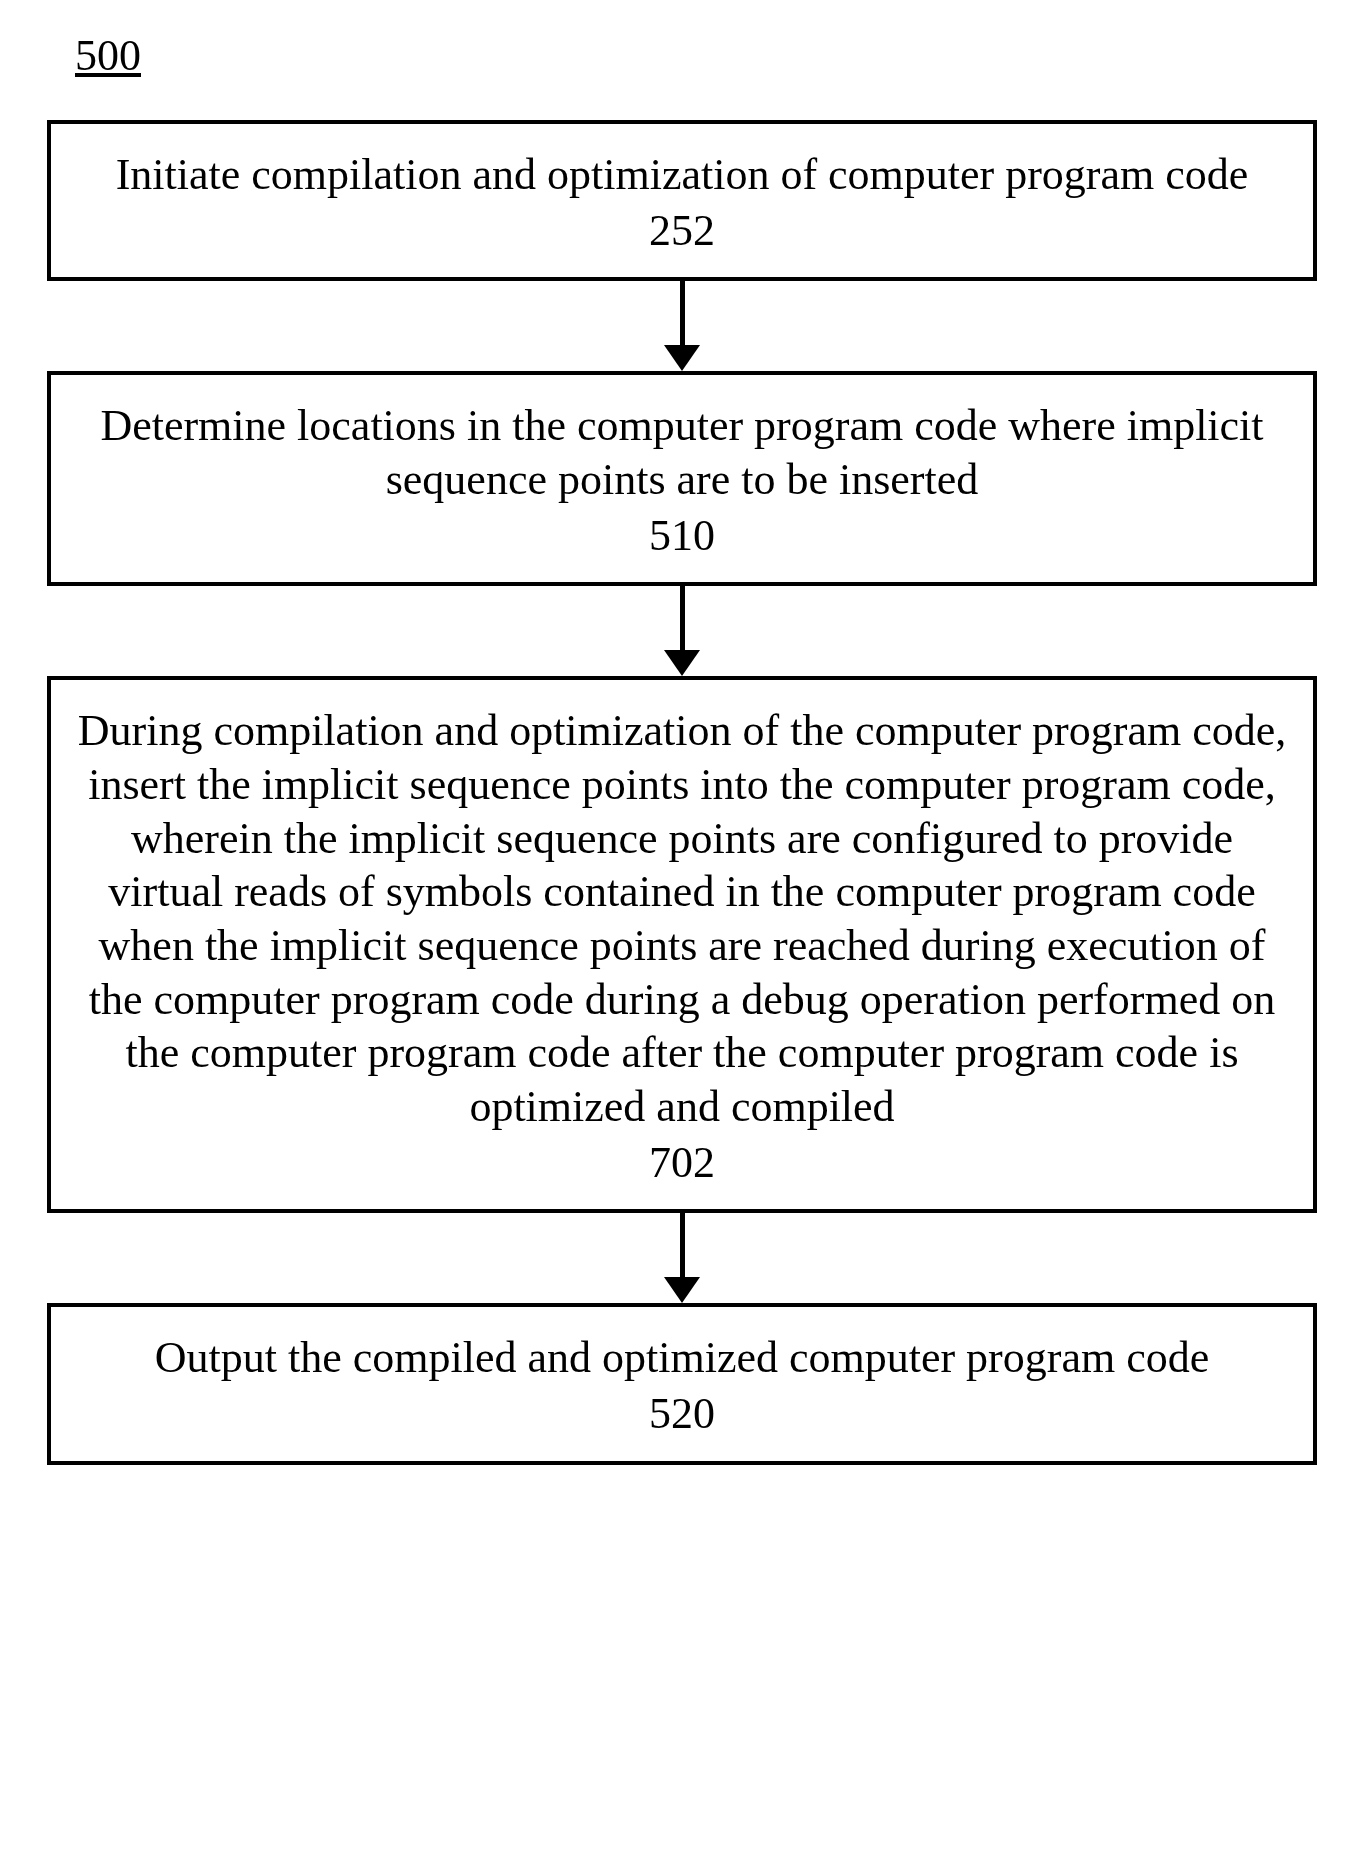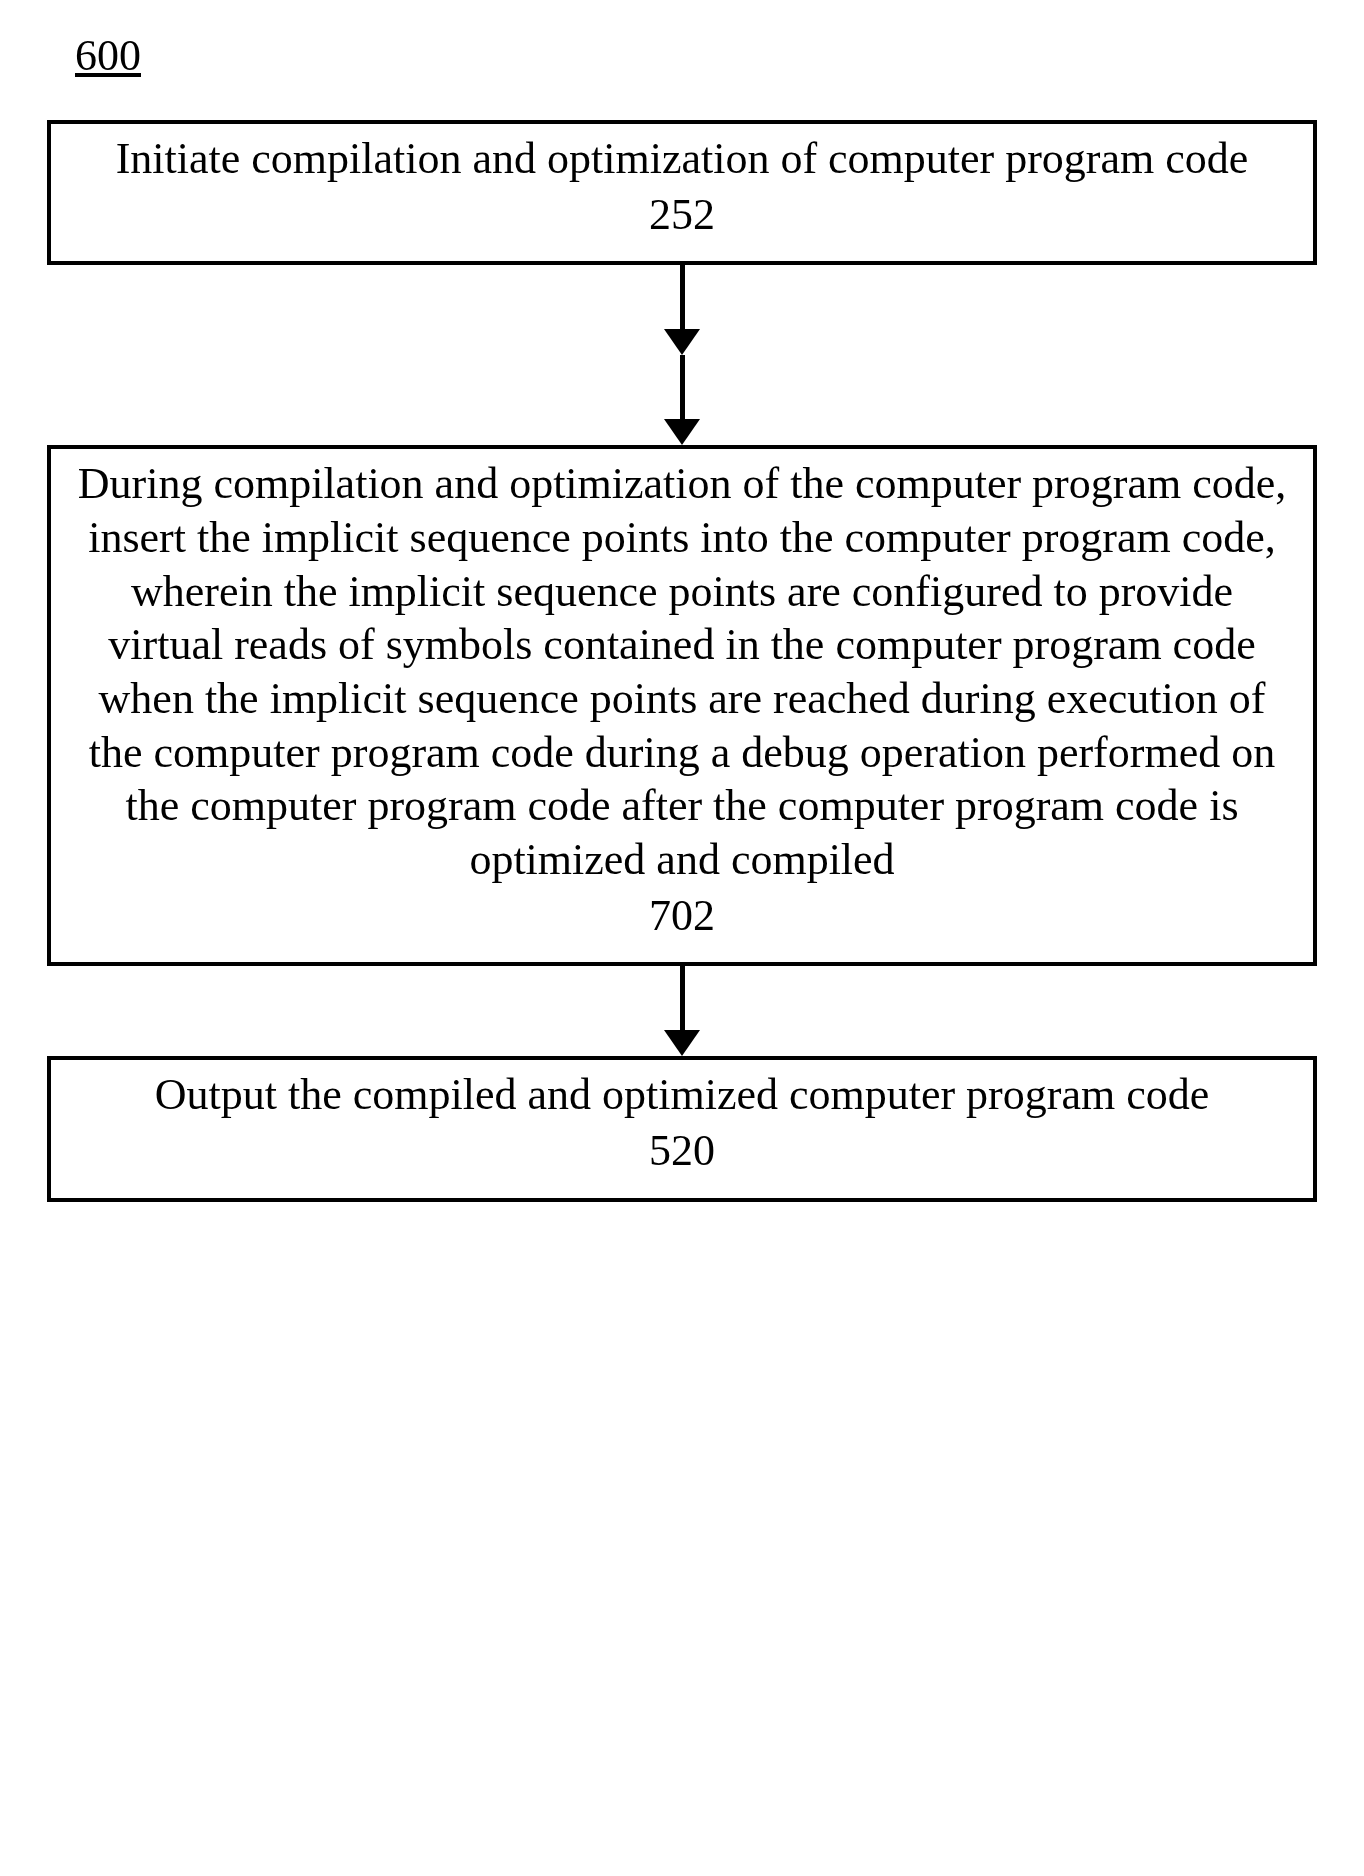--- a/index.html
+++ b/index.html
@@ -29,21 +29,21 @@
     left: 40px;
     width: 1284px;
     display: flex;
     flex-direction: column;
     align-items: center;
   }
   .box {
     border: 4px solid #000000;
     width: 1270px;
     box-sizing: border-box;
-    padding: 8px 22px 20px 22px;
+    padding: 24px 22px 20px 22px;
     font-size: 44px;
     line-height: 1.22;
     text-align: center;
     background: #ffffff;
   }
   .box .step-num {
     display: block;
     margin-top: 2px;
   }
   .arrow {
@@ -65,34 +65,38 @@
     border-right: 18px solid transparent;
     border-top: 26px solid #000000;
     margin-top: -1px;
   }
 </style>
 </head>
 <body>
 
 <div class="page">
 
-  <div class="ref-label">600</div>
+  <div class="ref-label">500</div>
 
   <div class="flow">
 
     <div class="box">
       <span>Initiate compilation and optimization of computer program code</span>
       <span class="step-num">252</span>
     </div>
 
     <div class="arrow">
       <div class="shaft"></div>
         <div class="head"></div>
     </div>
 
+    <div class="box">
+      <span>Determine locations in the computer program code where implicit sequence points are to be inserted</span>
+      <span class="step-num">510</span>
+    </div>
 
     <div class="arrow">
       <div class="shaft"></div>
         <div class="head"></div>
     </div>
 
     <div class="box">
       <span>During compilation and optimization of the computer program code, insert the implicit sequence points into the computer program code, wherein the implicit sequence points are configured to provide virtual reads of symbols contained in the computer program code when the implicit sequence points are reached during execution of the computer program code during a debug operation performed on the computer program code after the computer program code is optimized and compiled</span>
       <span class="step-num">702</span>
     </div>

